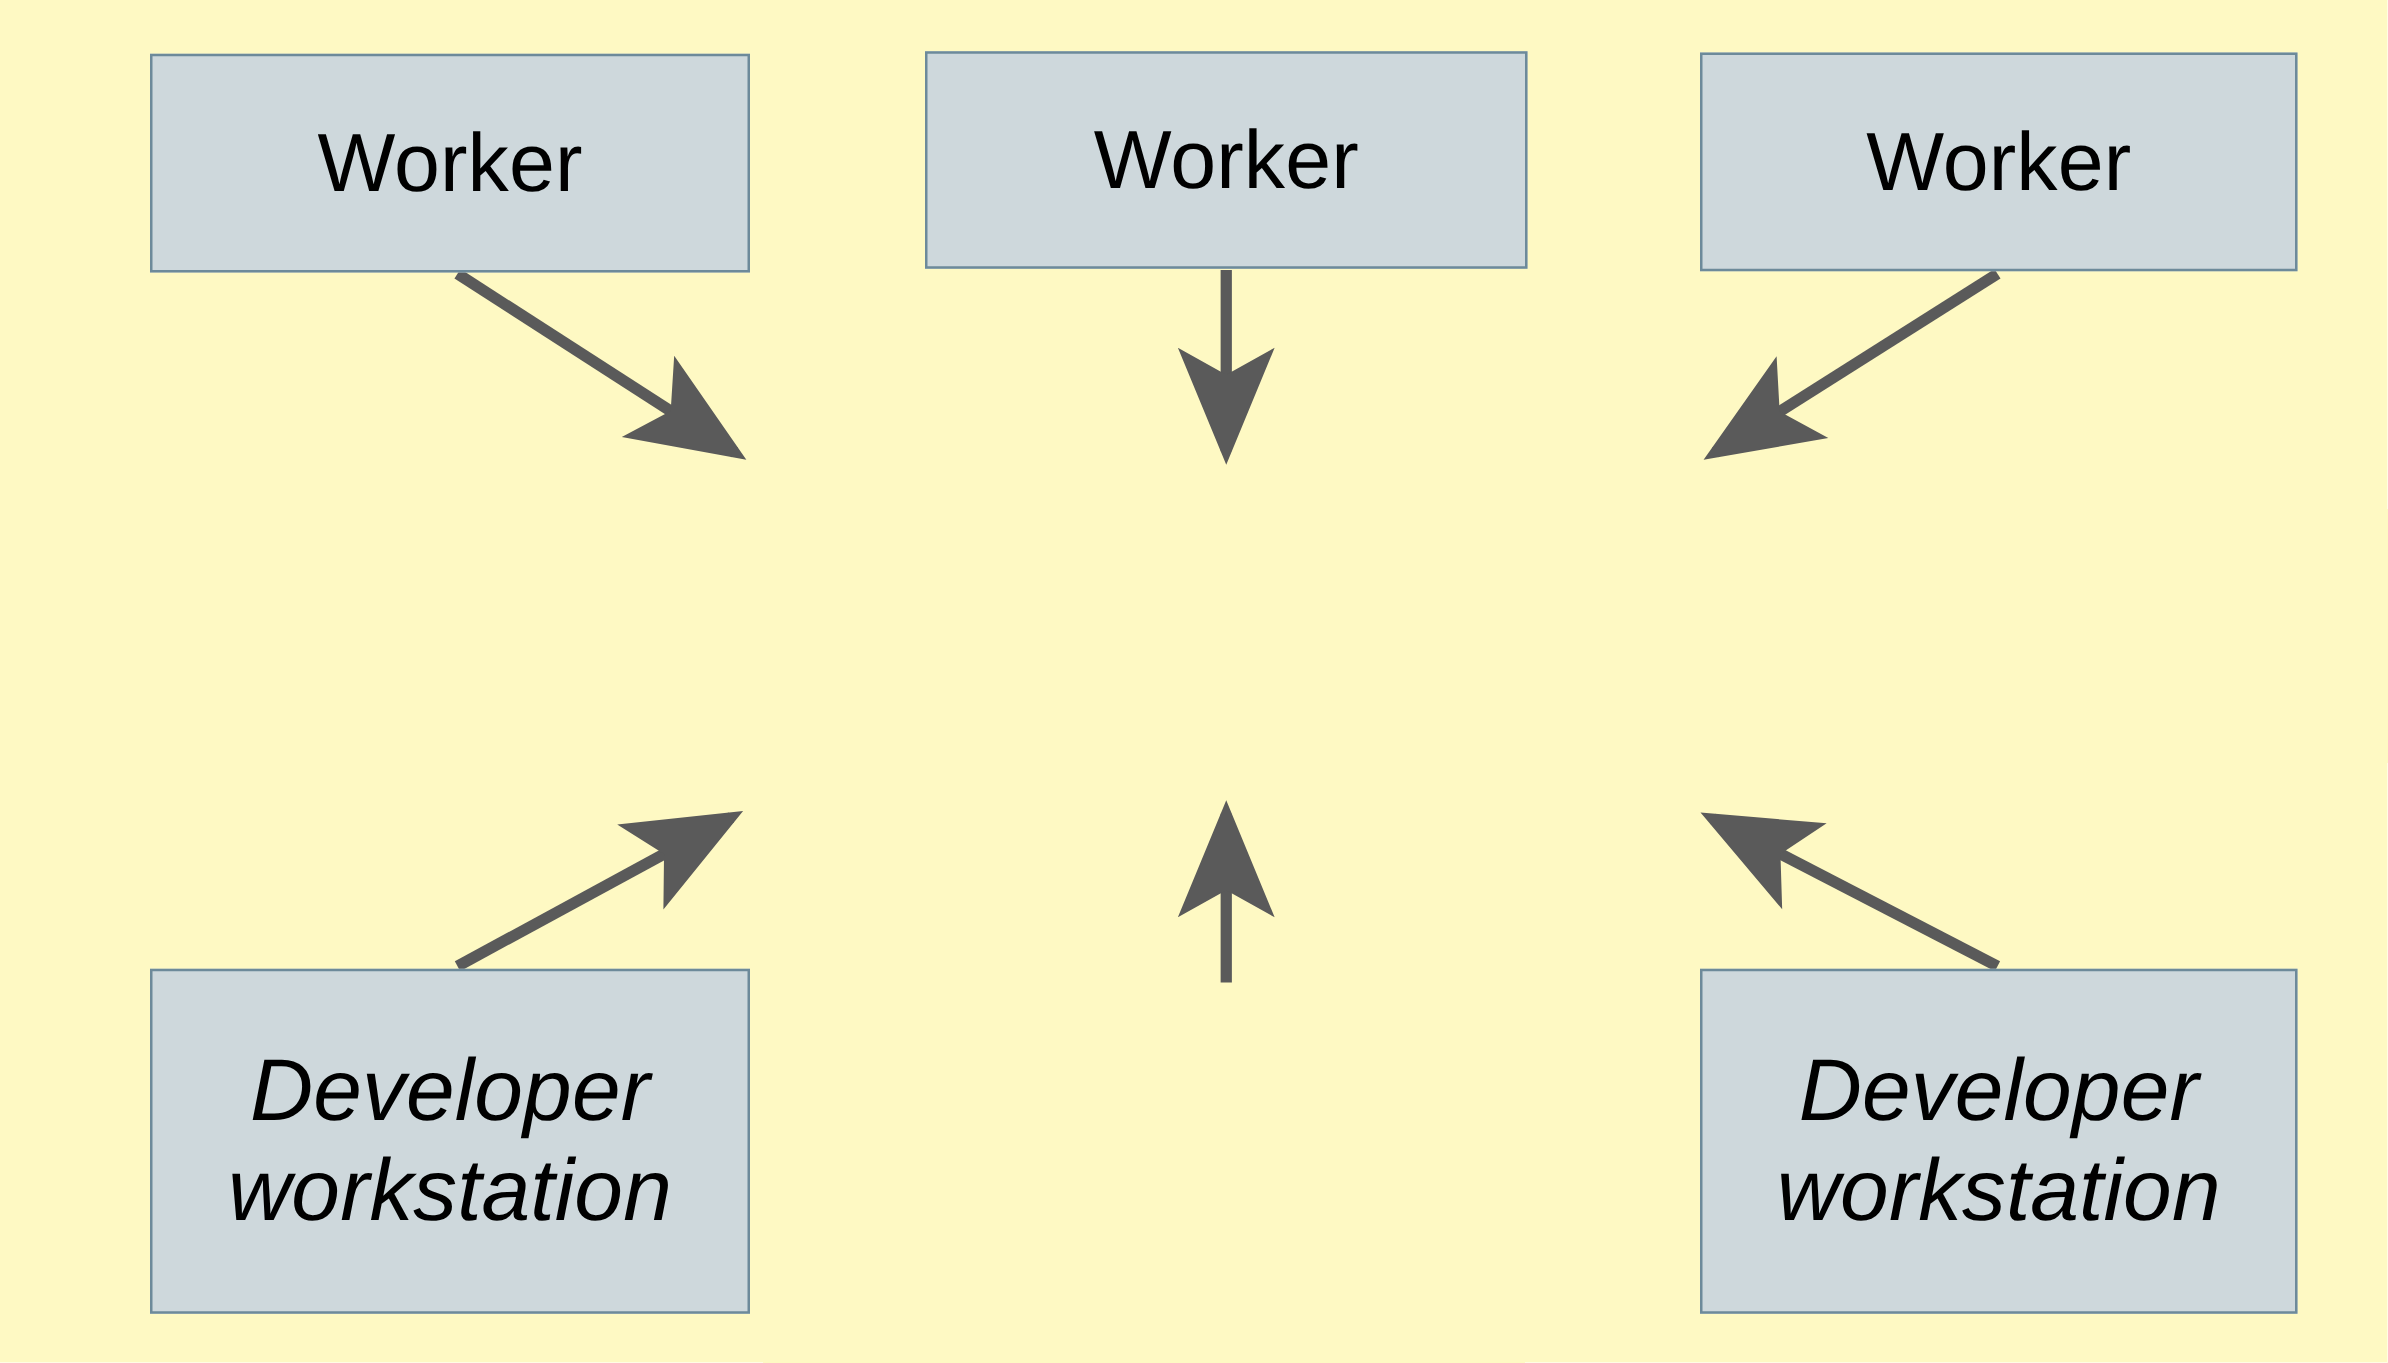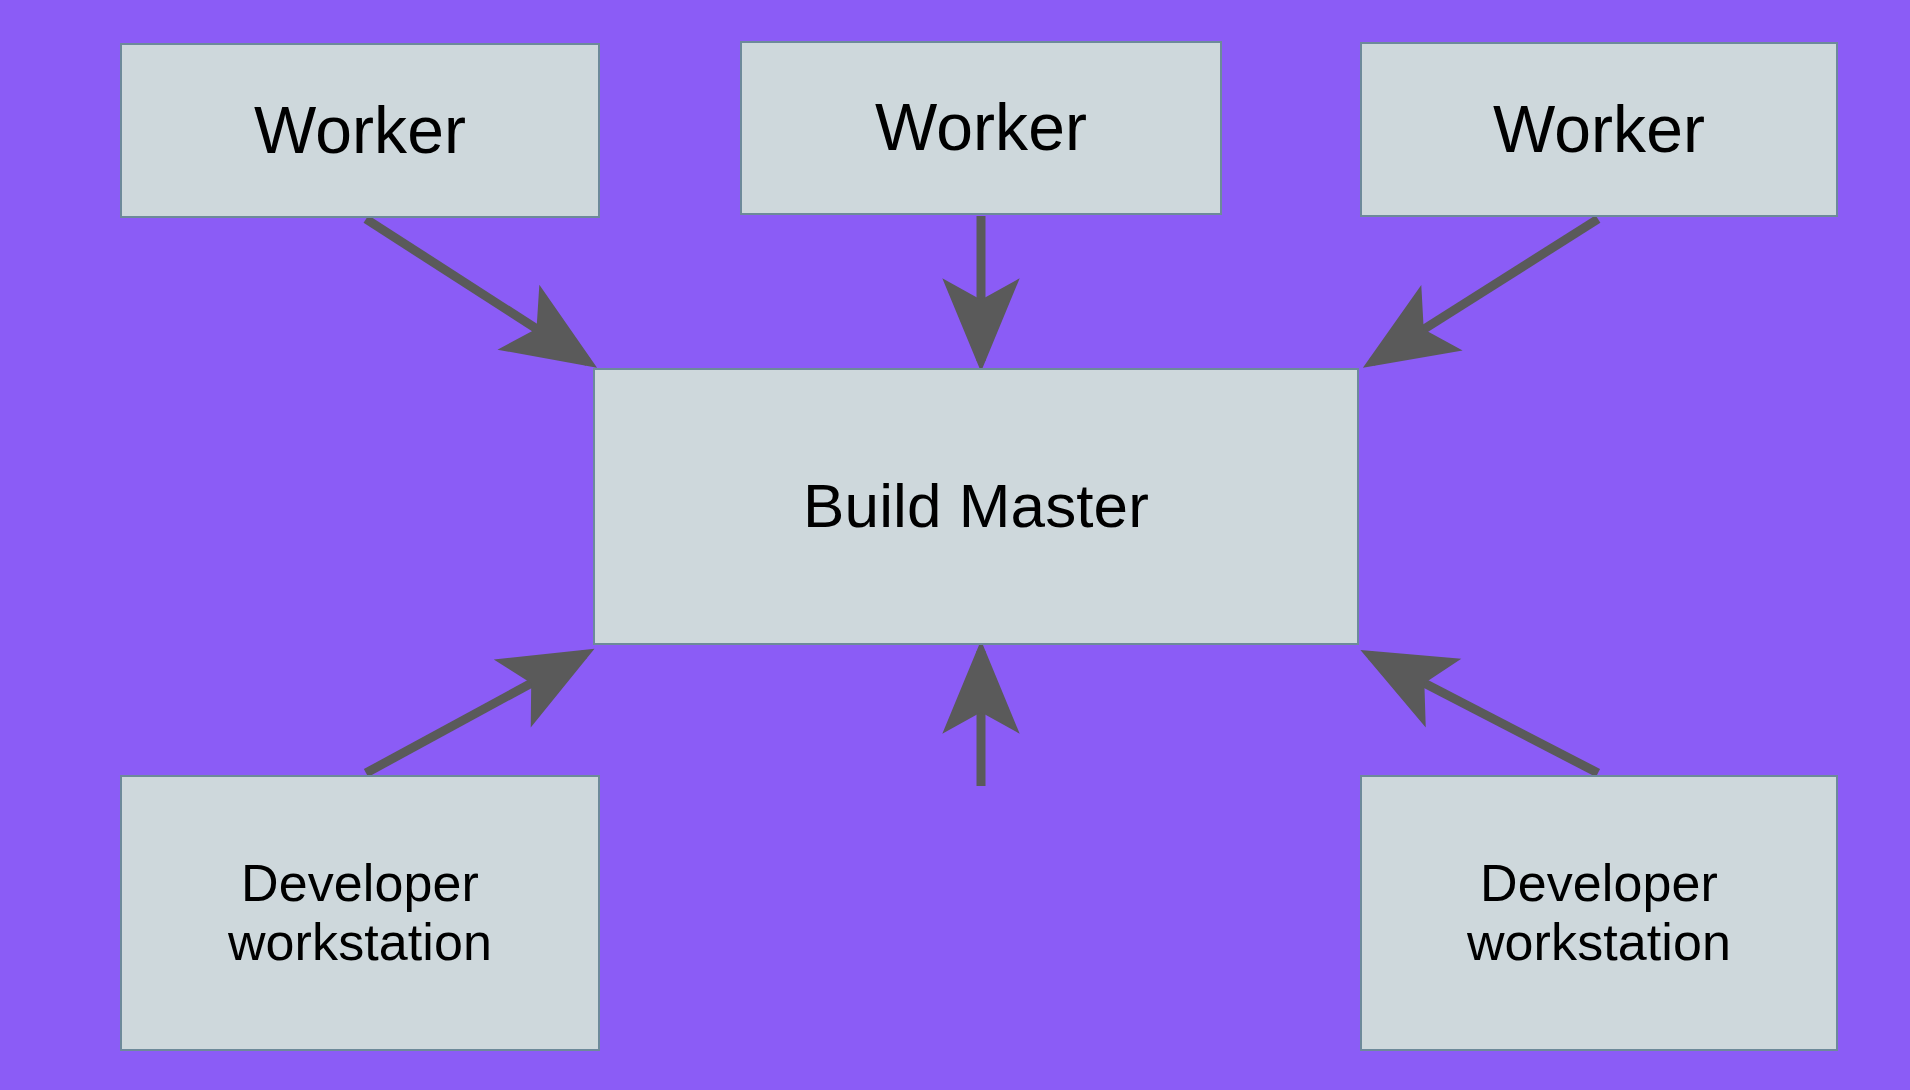--- a/index.html
+++ b/index.html
@@ -4,21 +4,21 @@
 <style>
   html, body {
     margin: 0;
     padding: 0;
     background: #ffffff;
   }
   #canvas {
     position: relative;
     width: 1910px;
     height: 1090px;
-    background: #8b5cf6;
+    background: #fef9c3;
     overflow: hidden;
     font-family: "Liberation Sans", sans-serif;
   }
   #edges {
     position: absolute;
     left: 0;
     top: 0;
     width: 1910px;
     height: 1090px;
     pointer-events: none;
@@ -51,21 +51,21 @@
   #node-build-master     { left: 593px;  top: 368px; width: 766px; height: 277px; }
   #node-dev-left         { left: 120px;  top: 775px; width: 480px; height: 276px; }
   #node-ci-server        { left: 740px;  top: 788px; width: 482px; height: 279px; }
   #node-dev-right        { left: 1360px; top: 775px; width: 478px; height: 276px; }
 
   #node-worker-left   .node-label,
   #node-worker-center .node-label,
   #node-worker-right  .node-label { font-size: 66px; }
   #node-build-master  .node-label { font-size: 62px; }
   #node-dev-left      .node-label,
-  #node-dev-right     .node-label { font-size: 52px; }
+  #node-dev-right     .node-label { font-size: 70px; font-style: italic; }
   #node-ci-server     .node-label { font-size: 62px; }
 </style>
 </head>
 <body>
 
 <div id="canvas">
 
   <svg id="edges" viewBox="0 0 1910 1090" width="1910" height="1090" xmlns="http://www.w3.org/2000/svg">
     <defs>
       <marker id="arrowhead" markerWidth="11" markerHeight="9" refX="9.4" refY="4.5" orient="auto" markerUnits="strokeWidth">
@@ -103,23 +103,20 @@
   </div>
 
   <div class="node" id="node-worker-center">
     <span class="node-label">Worker</span>
   </div>
 
   <div class="node" id="node-worker-right">
     <span class="node-label">Worker</span>
   </div>
 
-  <div class="node" id="node-build-master">
-    <span class="node-label">Build Master</span>
-  </div>
 
   <div class="node" id="node-dev-left">
     <span class="node-label">Developer
 workstation</span>
   </div>
 
 
   <div class="node" id="node-dev-right">
     <span class="node-label">Developer
 workstation</span>

